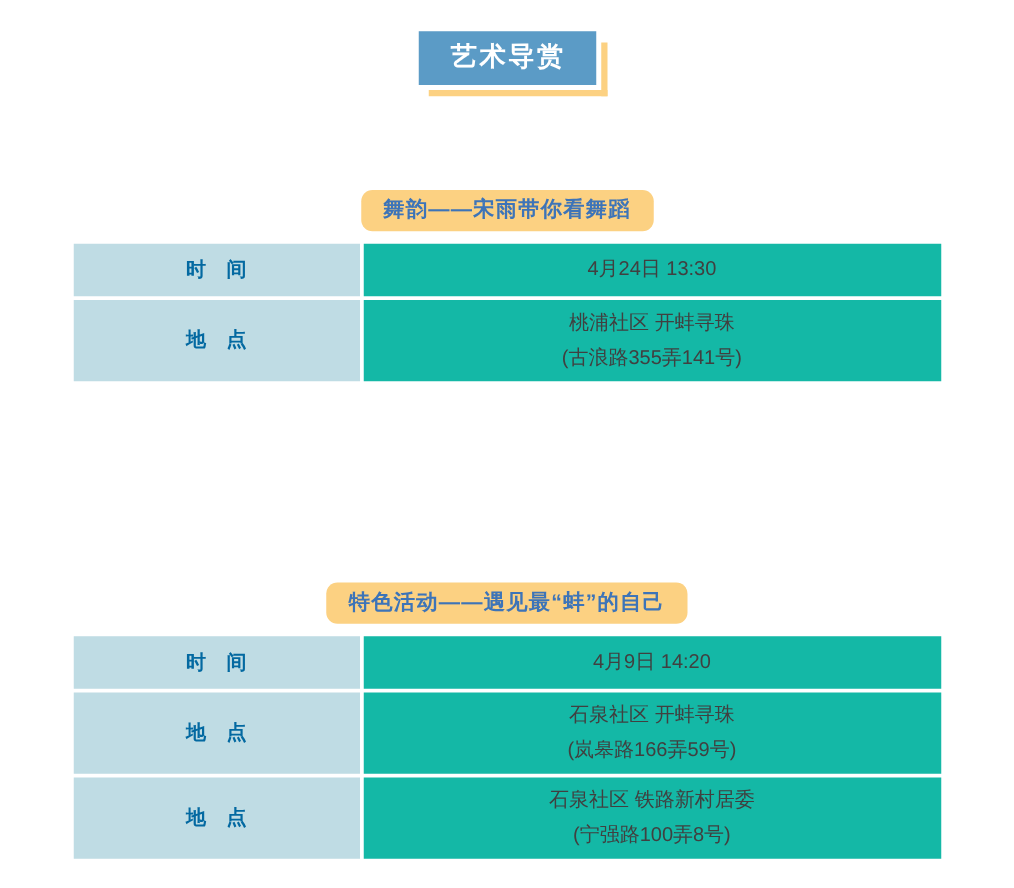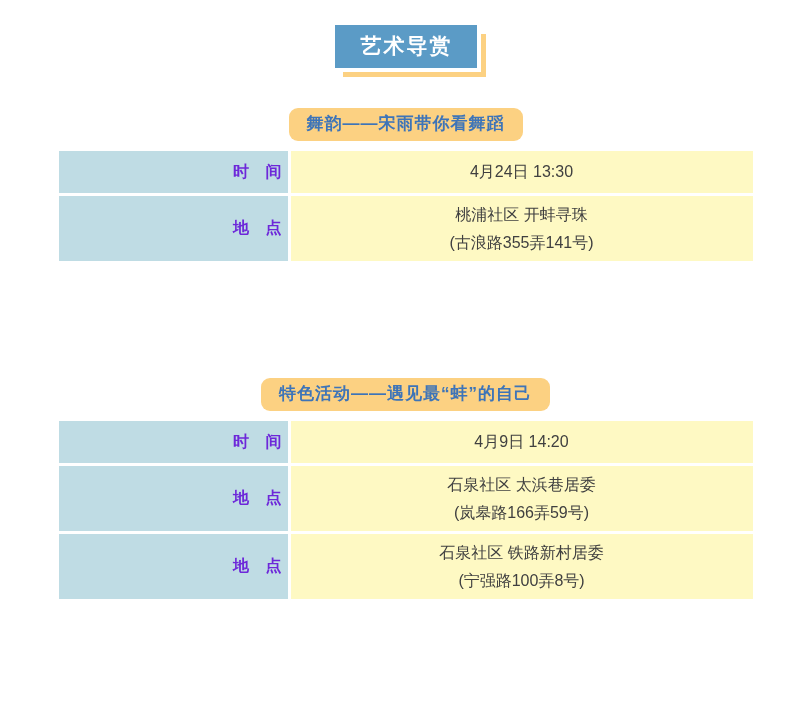--- a/index.html
+++ b/index.html
@@ -53,20 +53,21 @@
     right: -9px;
     bottom: -9px;
     border-right: 5px solid #fcd182;
     border-bottom: 5px solid #fcd182;
   }
 
   
   .event-pill-wrap {
     display: flex;
     justify-content: center;
+    margin-top: 44px;
   }
   .event-pill {
     display: inline-block;
     background: #fcd182;
     color: #3d74b8;
     font-size: 17px;
     font-weight: bold;
     letter-spacing: 1px;
     border-radius: 9px;
     padding: 5px 18px 6px 18px;
@@ -82,33 +83,33 @@
     border-spacing: 3px 3px;
     table-layout: fixed;
   }
   .info-table td {
     padding: 0;
     vertical-align: middle;
   }
   .cell-label {
     width: 229px;
     background: #bfdce4;
-    color: #6d28d9;
+    color: #0369a1;
     font-size: 16px;
     font-weight: bold;
-    text-align: right;
+    text-align: center;
     letter-spacing: 6px;
     text-indent: 6px;
   }
   .cell-label.tight {
     letter-spacing: 1px;
     text-indent: 1px;
   }
   .cell-value {
-    background: #fef9c3;
+    background: #14b8a6;
     color: #404040;
     font-size: 16px;
     text-align: center;
     line-height: 1.75;
     padding: 6px 10px;
   }
   .cell-value .line {
     display: block;
   }
   .row-1line .cell-label,
@@ -182,21 +183,21 @@
     <tbody>
       <tr class="row-1line">
         <td class="cell-label">时 间</td>
         <td class="cell-value">
           <span class="line">4月9日 14:20</span>
         </td>
       </tr>
       <tr class="row-2line">
         <td class="cell-label">地 点</td>
         <td class="cell-value">
-          <span class="line">石泉社区 太浜巷居委</span>
+          <span class="line">石泉社区 开蚌寻珠</span>
           <span class="line">(岚皋路166弄59号)</span>
         </td>
       </tr>
       <tr class="row-2line">
         <td class="cell-label">地 点</td>
         <td class="cell-value">
           <span class="line">石泉社区 铁路新村居委</span>
           <span class="line">(宁强路100弄8号)</span>
         </td>
       </tr>

